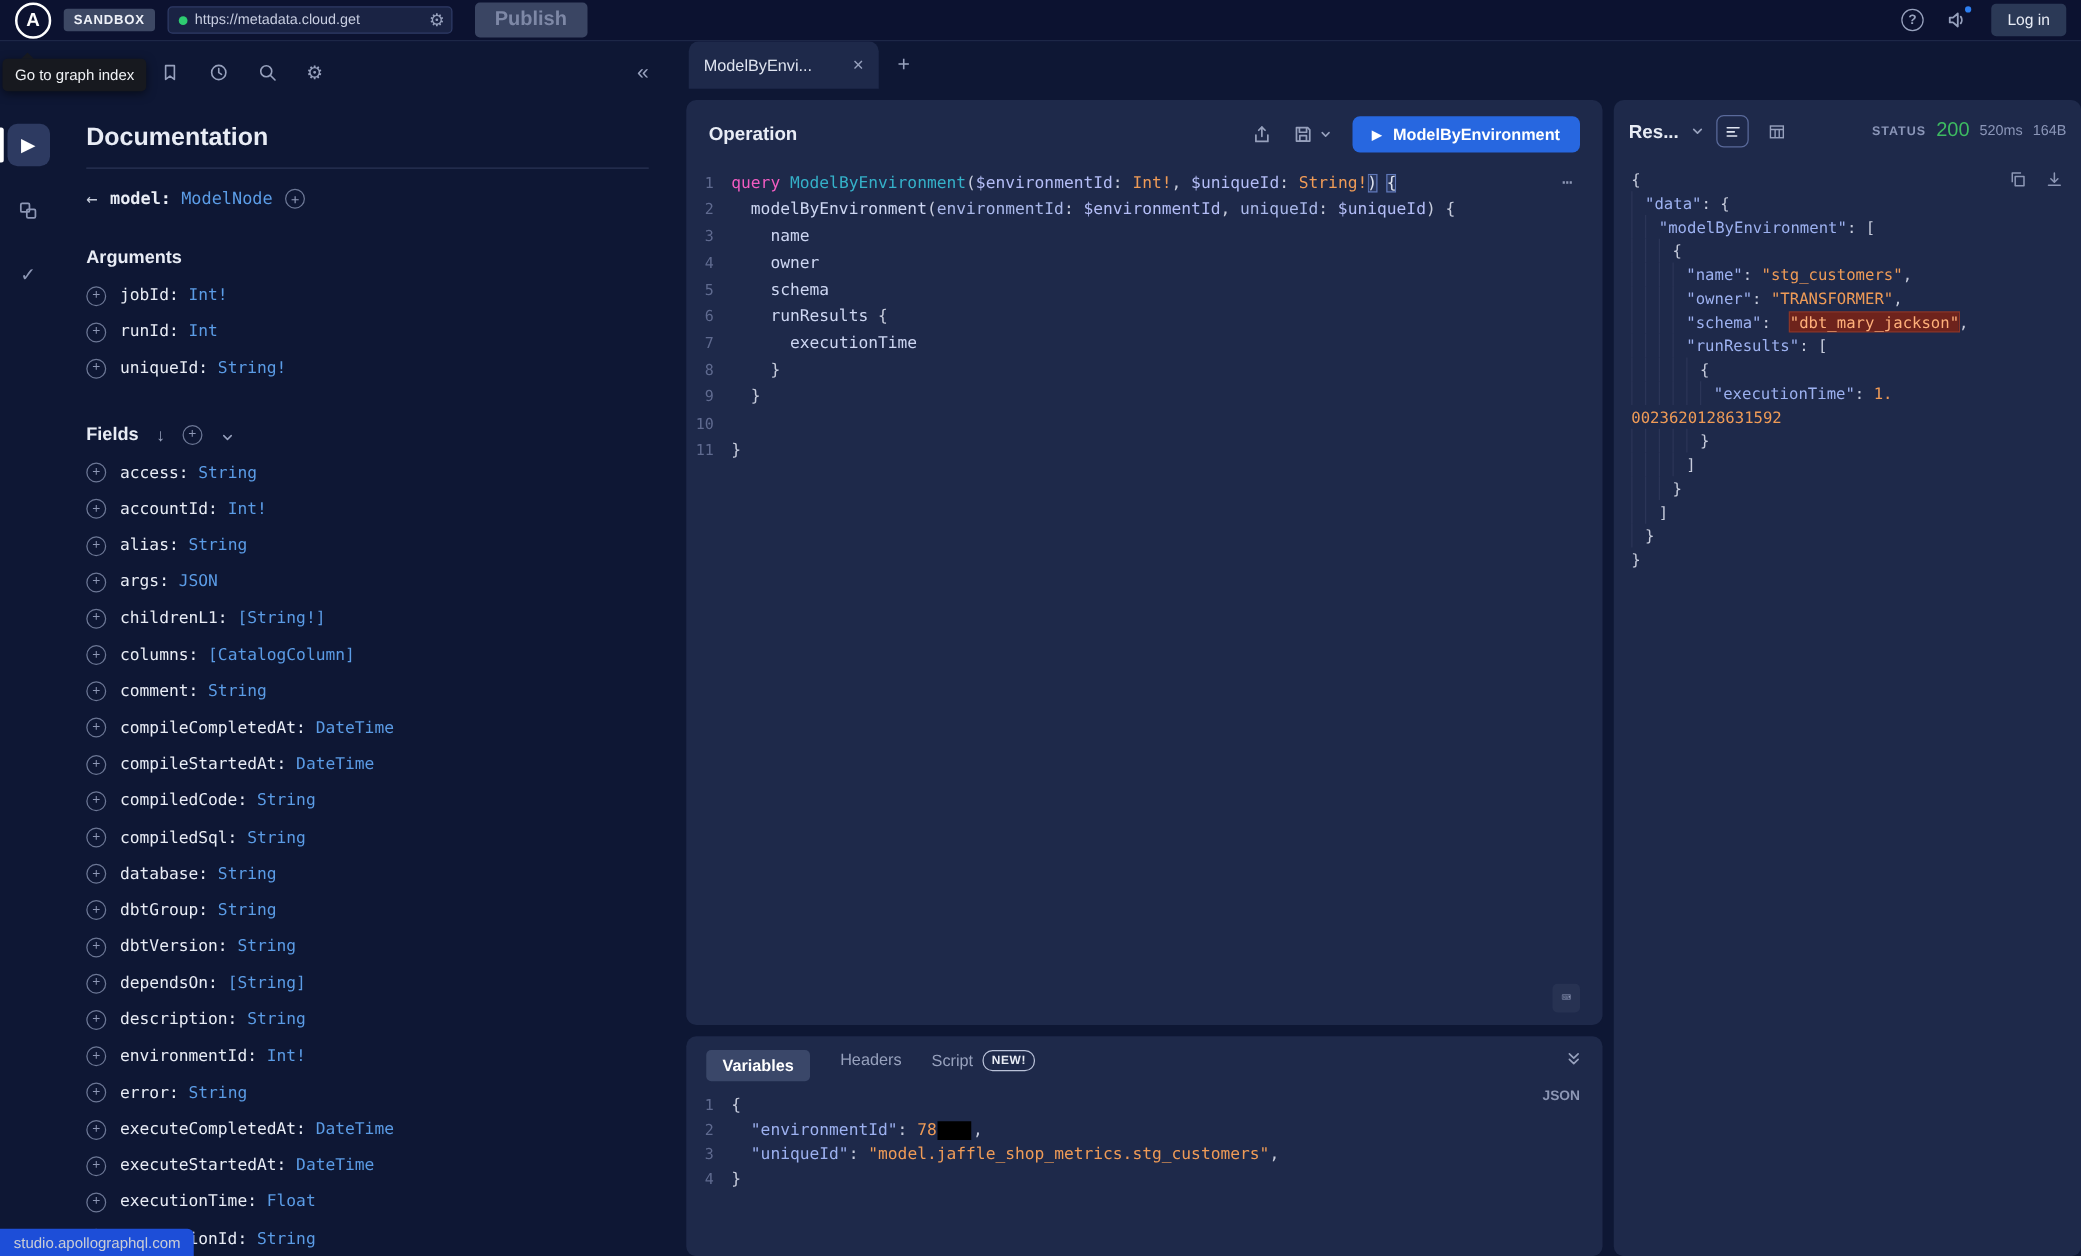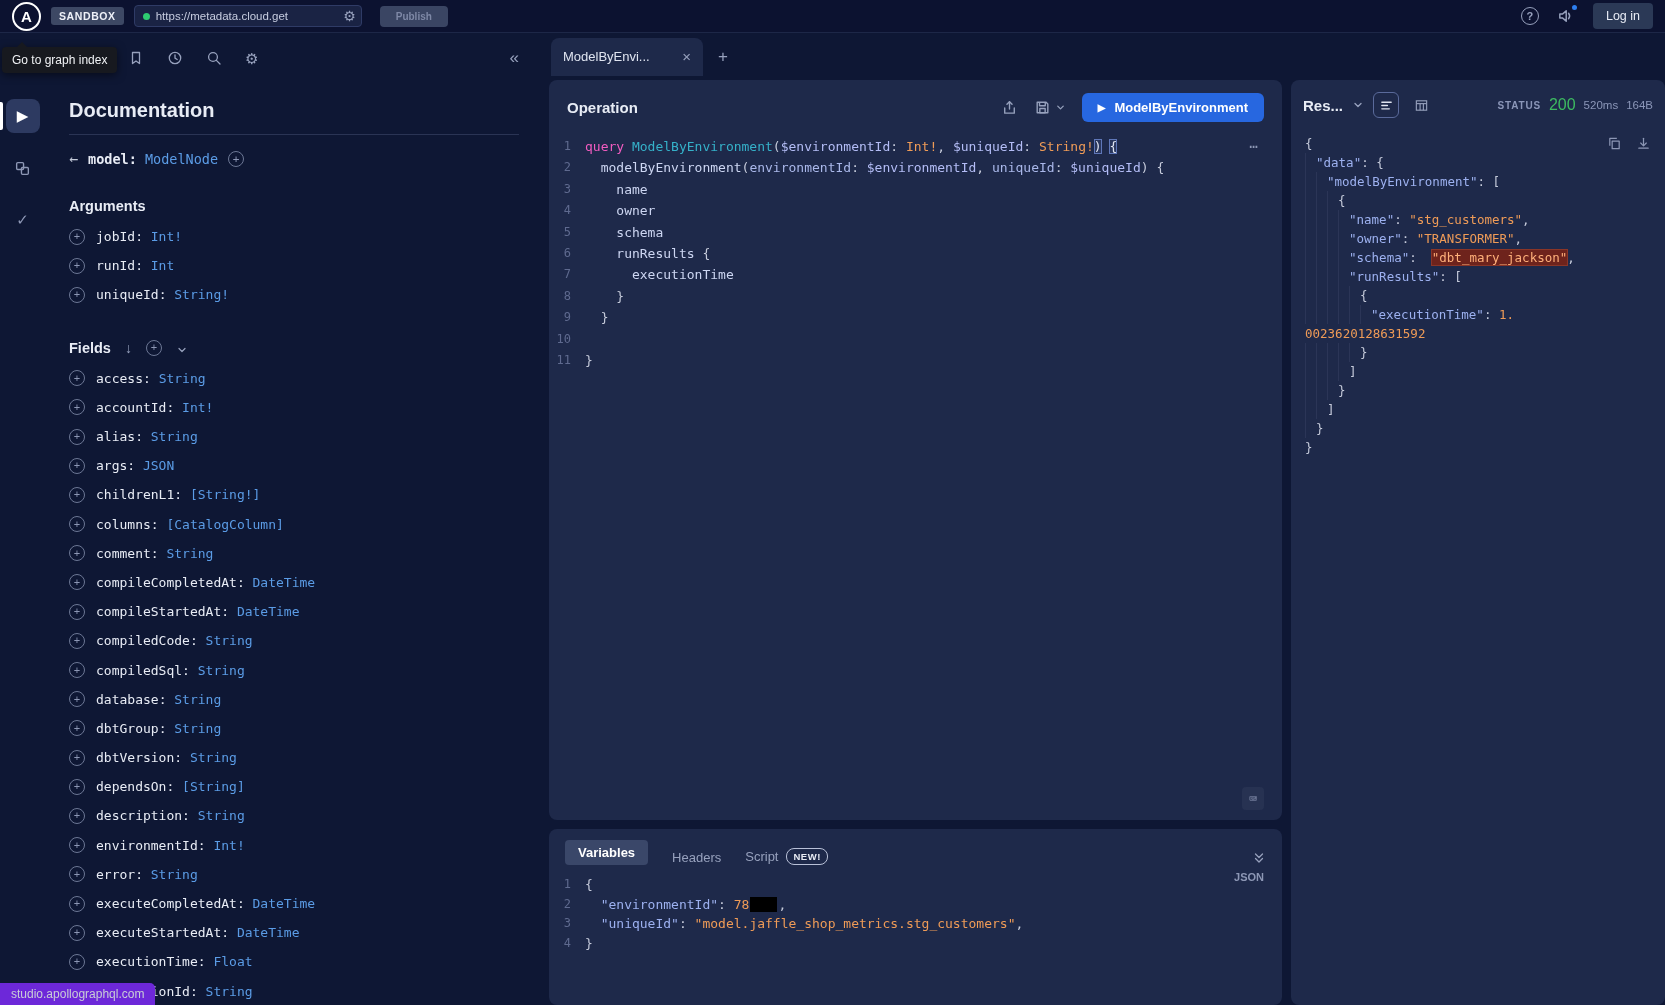--- a/index.html
+++ b/index.html
@@ -8,21 +8,21 @@
   svg.ic{display:block}
 
   
   .topbar{height:33px;background:#0c1230;border-bottom:1px solid #1d2747;display:flex;align-items:center;gap:10px;padding:0 12px;position:relative;z-index:5}
   .logo{width:29px;height:29px;border:2px solid #fff;border-radius:50%;display:flex;align-items:center;justify-content:center;font-weight:bold;font-size:15px;color:#fff;flex:none;cursor:pointer}
   .sandbox-badge{background:#3d4864;color:#eef1f8;font-size:10.5px;font-weight:bold;letter-spacing:.6px;padding:3px 8px;border-radius:3px}
   .url-box{width:228px;height:22px;background:#1a2344;border:1px solid #2f3b66;border-radius:4px;display:flex;align-items:center;gap:6px;padding:0 5px 0 8px}
   .url-dot{width:7px;height:7px;border-radius:50%;background:#2ecc71;flex:none}
   .url-text{flex:1;overflow:hidden;white-space:nowrap;font-size:11.5px;color:#c7cde0}
   .url-gear{color:#97a1bd;font-size:14px;line-height:1;cursor:pointer}
-  .publish-btn{background:#3a4563;color:#7e88a6;font-size:10px;font-weight:bold;padding:5px 16px;border-radius:4px;border:none;margin-left:8px}
+  .publish-btn{background:#3a4563;color:#7e88a6;font-size:16px;font-weight:bold;padding:5px 16px;border-radius:4px;border:none;margin-left:8px}
   .topbar-spacer{flex:1}
   .help-icon{width:18px;height:18px;border:1.5px solid #97a1bd;border-radius:50%;color:#97a1bd;font-size:11px;font-weight:bold;display:flex;align-items:center;justify-content:center;cursor:pointer}
   .megaphone-wrap{position:relative;color:#97a1bd;margin:0 8px;cursor:pointer}
   .notif-dot{position:absolute;top:-4px;right:-4px;width:9px;height:9px;border-radius:50%;background:#2d7ff0;border:2px solid #0c1230}
   .login-btn{background:#2b3956;color:#e8ecf5;font-size:12.5px;padding:6px 13px;border-radius:4px;border:none;cursor:pointer}
 
   
   .main{display:flex;height:972px}
   .rail{width:45px;flex:none;display:flex;flex-direction:column;align-items:center;padding-top:66px;gap:18px}
   .rail-item{width:34px;height:34px;display:flex;align-items:center;justify-content:center;color:#8d97b5;font-size:15px;border-radius:8px;position:relative;cursor:pointer}
@@ -45,21 +45,21 @@
   .doc-row{display:flex;align-items:center;gap:11px;padding:6.6px 0}
   .plus-circle{width:16px;height:16px;border:1px solid #6c7795;border-radius:50%;color:#8d97b5;font-size:11px;display:flex;align-items:center;justify-content:center;flex:none;line-height:1;cursor:pointer}
   .doc-code{font-family:"DejaVu Sans Mono",monospace;font-size:13px;color:#e8ecf5}
   .doc-ftype{color:#5b9ce6}
   .fields-head{display:flex;align-items:flex-end;gap:14px;margin-top:30px;color:#97a1bd}
   .fields-head .section-title{color:#e8ecf5}
   .sort-icon{font-size:14px;cursor:pointer}
 
   
   .workspace{flex:1;display:flex;flex-direction:column;padding-left:4px;min-width:0}
-  .tabbar{height:47px;display:flex;align-items:center;gap:2px;padding-left:2px}
+  .tabbar{height:47px;display:flex;align-items:flex-start;gap:2px;padding-left:2px}
   .tab{width:152px;height:38px;background:#1e294a;border-radius:8px 8px 0 0;display:flex;align-items:center;padding:0 12px;font-size:13px;color:#dfe4f0;gap:8px;cursor:pointer}
   .tab-label{flex:1;white-space:nowrap;overflow:hidden}
   .tab-close{color:#97a1bd;font-size:15px;cursor:pointer}
   .tab-add{width:36px;height:38px;display:flex;align-items:center;justify-content:center;color:#97a1bd;font-size:17px;cursor:pointer}
   .panels{flex:1;display:flex;gap:9px;min-height:0}
   .left-col{width:733px;flex:none;display:flex;flex-direction:column;gap:9px;min-height:0}
   .panel{background:#1e294a;border-radius:8px}
 
   
   .op-panel{flex:1;display:flex;flex-direction:column;position:relative;min-height:0}
@@ -85,21 +85,21 @@
   .tk-key{color:#9db1f0}
   .tk-s{color:#ef9b57}
   .tk-n{color:#ef9b57}
   .tk-sh{color:#ffb07a;background:var(--hl-red,#6e231c);box-shadow:0 0 0 1px #8a3527}
   .tk-r{display:inline-block;width:27px;height:15px;background:#000;vertical-align:text-bottom;margin:0 1px}
   .editor-ellipsis{position:absolute;top:4px;right:22px;color:#8d97b5;letter-spacing:2px;font-size:14px;cursor:pointer}
   .editor-kbd{position:absolute;bottom:10px;right:18px;color:#8d97b5;font-size:13px;background:#273252;border-radius:4px;padding:1px 7px;cursor:pointer}
 
   
   .vars-panel{height:176px;flex:none;display:flex;flex-direction:column;position:relative}
-  .vars-header{display:flex;align-items:flex-end;gap:24px;padding:11px 16px 8px}
+  .vars-header{display:flex;align-items:flex-start;gap:24px;padding:11px 16px 8px}
   .vars-tab{font-size:13px;color:#97a1bd;display:flex;align-items:center;gap:8px;cursor:pointer}
   .vars-tab.active{background:#3a4769;color:#fff;padding:5px 13px;border-radius:4px;font-weight:bold}
   .badge-new{border:1px solid #b9c1d8;color:#e8ecf5;font-size:9.5px;font-weight:bold;padding:2px 6px;border-radius:8px;letter-spacing:.5px}
   .vars-collapse{margin-left:auto;color:#97a1bd;cursor:pointer}
   .vars-json-label{position:absolute;top:42px;right:18px;color:#8d97b5;font-size:11px;font-weight:bold}
   .vars-editor{line-height:19.5px;padding-top:2px}
   .vars-editor .code-line{min-height:19.5px}
 
   
   .resp-panel{flex:1;display:flex;flex-direction:column;min-width:0}
@@ -114,21 +114,21 @@
   .meta-val{font-size:11.5px;color:#8b96b8}
   .resp-body{position:relative;flex:1;padding:8px 6px 6px 14px;font-family:"DejaVu Sans Mono",monospace;font-size:12.5px;overflow:hidden}
   .resp-line{display:flex;align-items:stretch;min-height:19px;line-height:19px}
   .guide{width:11px;flex:none;border-left:1px solid #2b3557}
   .resp-actions{position:absolute;top:10px;right:14px;display:flex;gap:14px;color:#8d97b5}
   .resp-actions>*{cursor:pointer}
 
   
   .tooltip{position:absolute;top:47px;left:2px;background:#17191f;color:#f0f2f5;font-size:12px;padding:6px 10px;border-radius:4px;z-index:60;box-shadow:0 2px 8px rgba(0,0,0,.5)}
   .tooltip::before{content:"";position:absolute;top:-5px;left:15px;border-left:5px solid transparent;border-right:5px solid transparent;border-bottom:5px solid #17191f}
-  .status-pill{position:absolute;left:0;bottom:0;background:#6d28d9;color:#c9cdd6;font-size:12px;padding:4px 11px;border-radius:0 5px 0 0;z-index:60}
+  .status-pill{position:absolute;left:0;bottom:0;background:#1d4ed8;color:#c9cdd6;font-size:12px;padding:4px 11px;border-radius:0 5px 0 0;z-index:60}
 </style>
 </head>
 <body>
 
 <div class="app">
 
   <header class="topbar">
     <div class="logo">A</div>
     <div class="sandbox-badge">SANDBOX</div>
     <div class="url-box">

